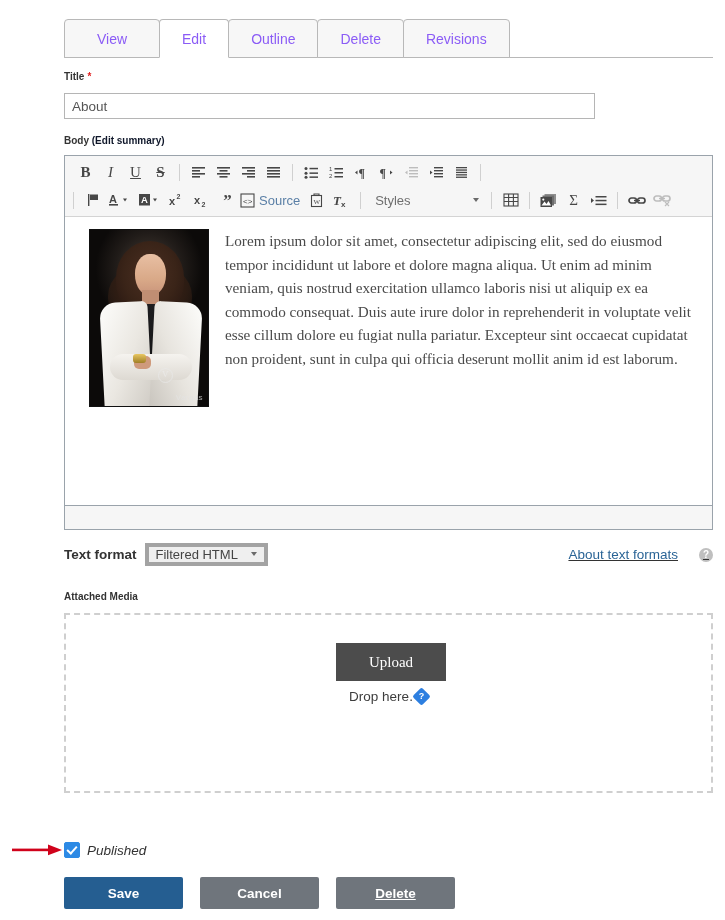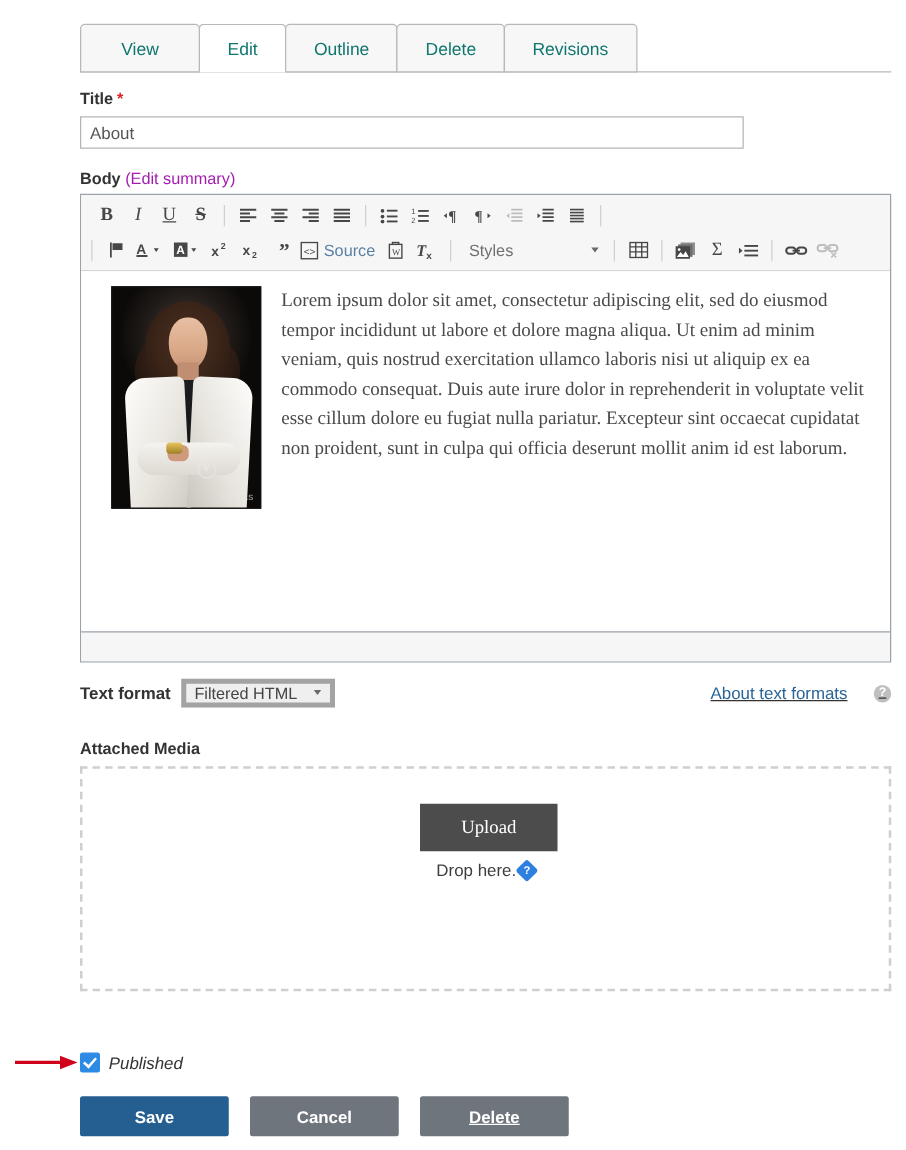--- a/index.html
+++ b/index.html
@@ -44,49 +44,49 @@
   .tab {
     box-sizing: border-box;
     height: 39px;
     padding: 0 22px;
     display: flex;
     align-items: center;
     justify-content: center;
     border: 1px solid #b8b8b8;
     border-bottom: 1px solid #b8b8b8;
     background: #f7f7f7;
-    color: #0f766e;
+    color: #8b5cf6;
     font-size: 14px;
     margin-right: -1px;
     border-radius: 4px 4px 0 0;
     cursor: pointer;
     white-space: nowrap;
   }
   .tab:first-child { min-width: 96px; }
   .tab.active {
     background: #ffffff;
     border-bottom-color: #ffffff;
     z-index: 3;
   }
 
   
   .field-label {
     position: absolute;
-    font-size: 13px;
+    font-size: 10px;
     font-weight: bold;
     color: #333333;
   }
   .req-star {
     color: #e02020;
     font-weight: bold;
     margin-left: 3px;
   }
   .link-blue {
-    color: #a21caf;
-    font-weight: normal;
+    color: #0f172a;
+    font-weight: bold;
   }
 
   
   .title-input {
     position: absolute;
     left: 64px;
     top: 93px;
     width: 531px;
     height: 26px;
     box-sizing: border-box;

